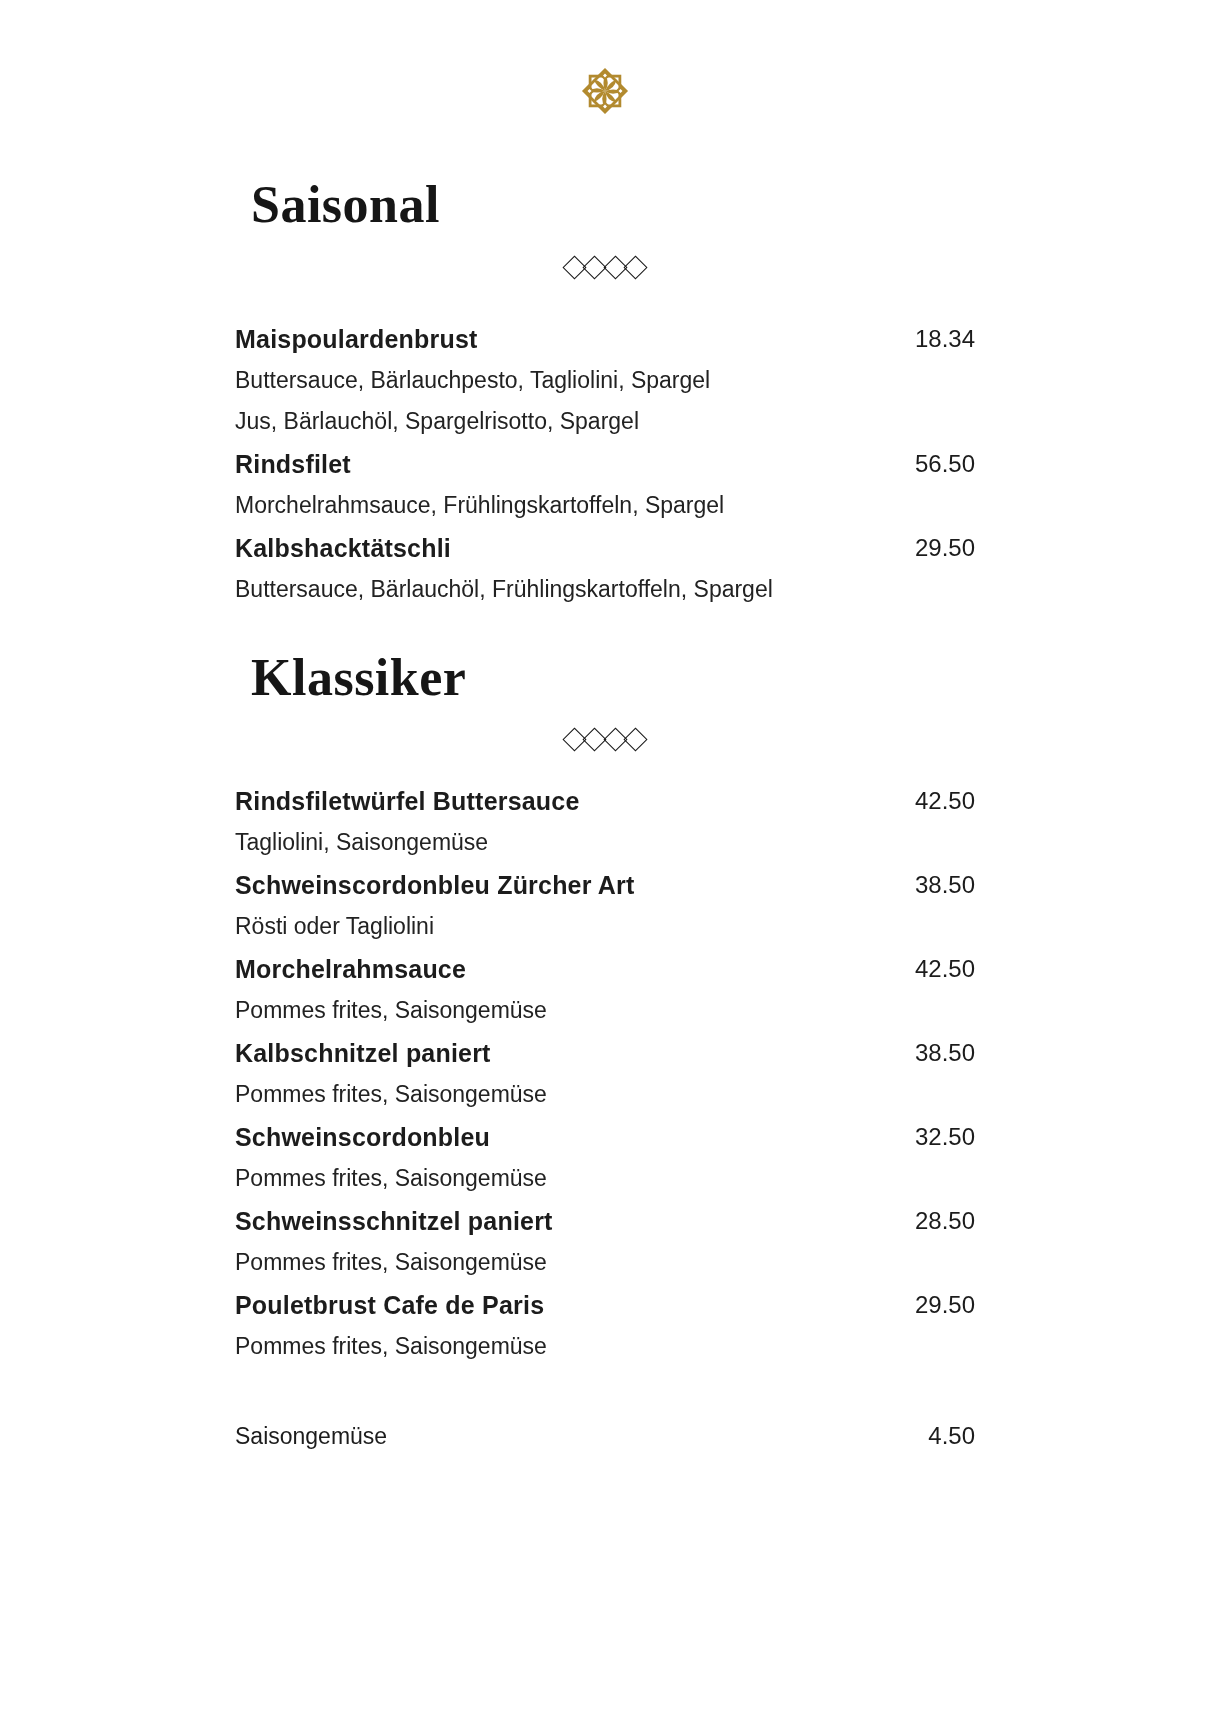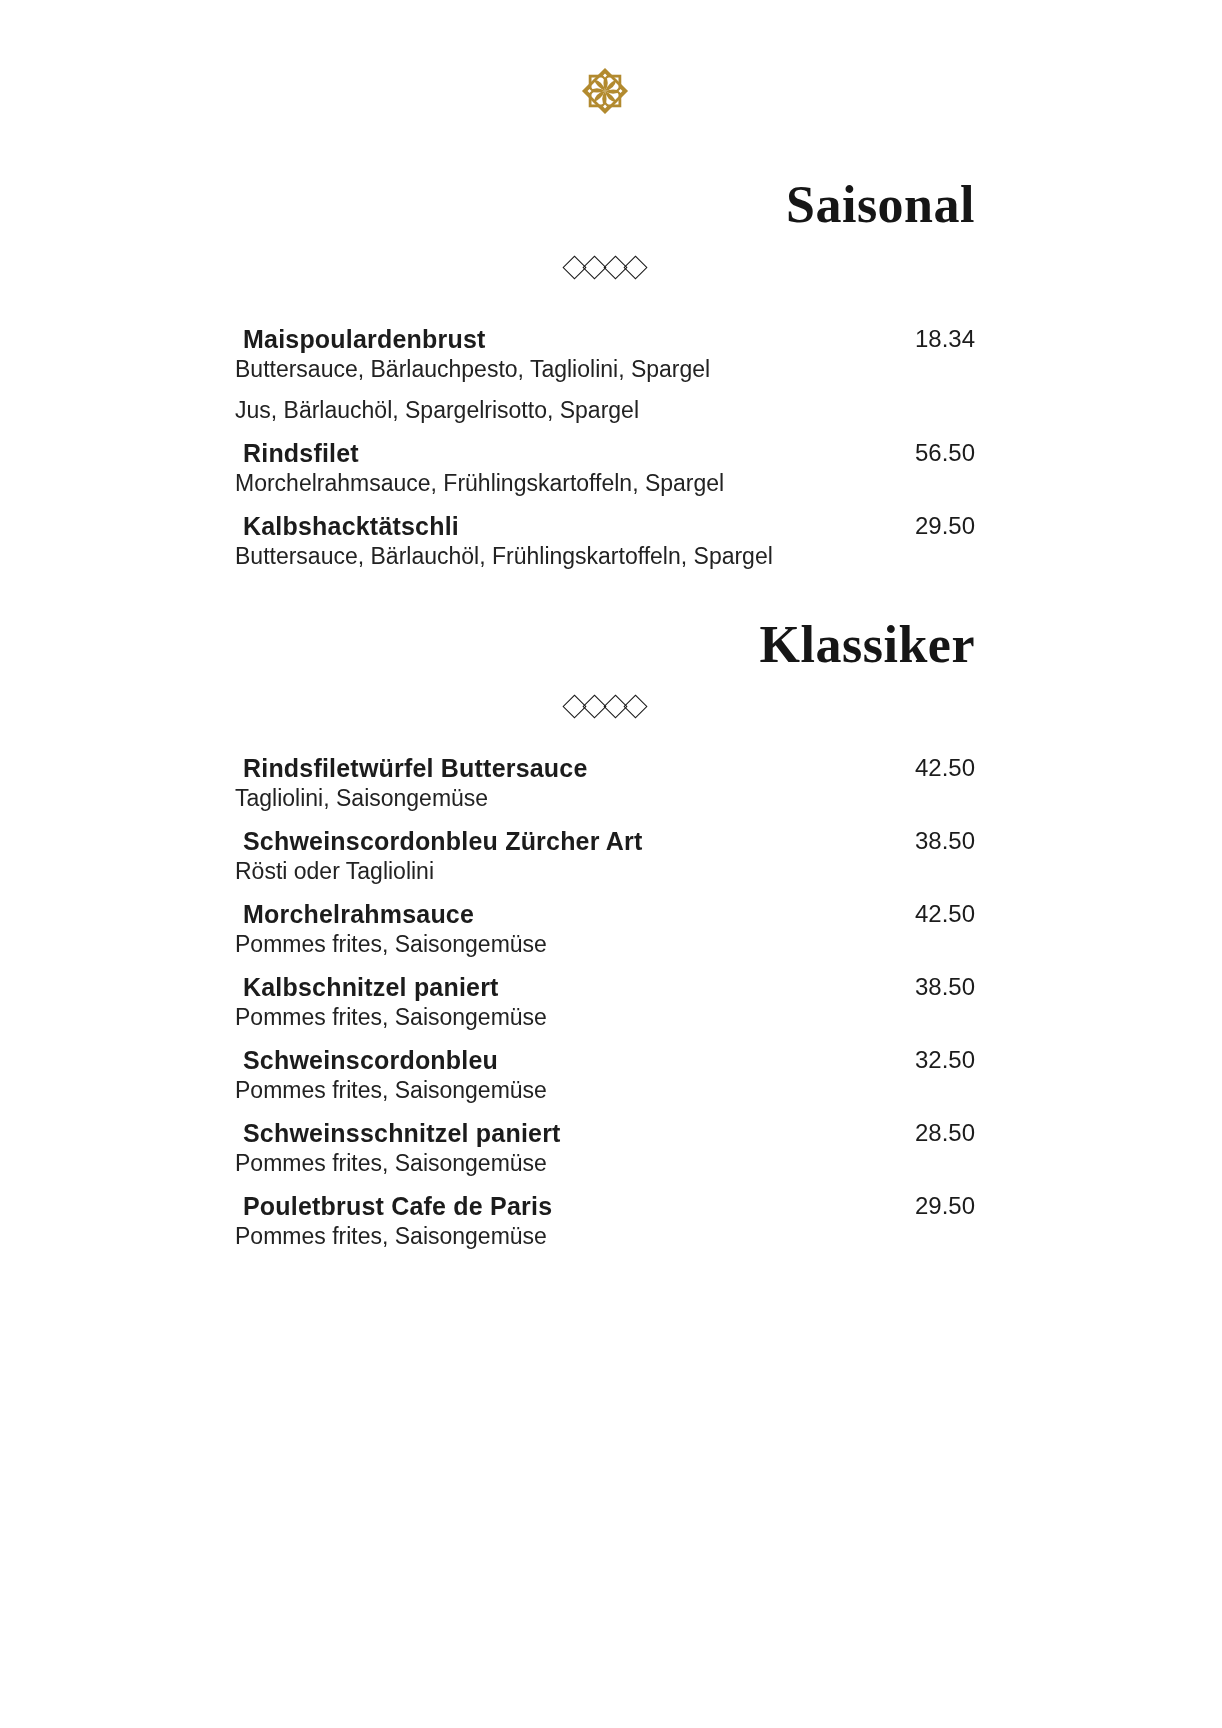--- a/index.html
+++ b/index.html
@@ -28,24 +28,24 @@
   }
   .logo-wrap svg {
     width: 62px;
     height: 62px;
   }
   .section-title {
     font-family: "Liberation Serif", "DejaVu Serif", serif;
     font-weight: 700;
     font-size: 52px;
     line-height: 1.05;
-    text-align: right;
+    text-align: left;
     letter-spacing: 0.5px;
     color: #161616;
-    margin: 0;
+    margin: 16px;
   }
   .title-saisonal { margin-top: 52px; }
   .title-klassiker { margin-top: 48px; }
   .diamond-divider {
     display: flex;
     justify-content: center;
     align-items: center;
     margin-top: 26px;
   }
   .diamond {
@@ -62,40 +62,39 @@
   .items-klassiker {
     margin-top: 38px;
   }
   .item {
     margin-bottom: 14px;
   }
   .item-head {
     display: flex;
     justify-content: space-between;
     align-items: center;
-    margin-left: 8px;
   }
   .item-name {
     font-weight: 700;
     font-size: 25px;
     line-height: 30px;
     letter-spacing: 0.2px;
   }
   .item-price {
     font-weight: 400;
     font-size: 24px;
     line-height: 30px;
     white-space: nowrap;
     padding-left: 20px;
   }
   .item-desc {
     font-weight: 400;
     font-size: 23px;
     line-height: 27px;
-    margin-top: 2px;
+    margin-top: 13px;
     color: #222222;
   }
   .side-row {
     display: flex;
     justify-content: space-between;
     align-items: baseline;
     margin-top: 62px;
   }
   .side-name {
     font-weight: 400;
@@ -248,15 +247,19 @@
       <div class="item">
         <div class="item-head">
           <span class="item-name">Pouletbrust Cafe de Paris</span>
           <span class="item-price">29.50</span>
         </div>
         <div class="item-desc">Pommes frites, Saisongemüse</div>
       </div>
 
     </div>
 
+    <div class="side-row">
+      <span class="side-name">Saisongemüse</span>
+      <span class="side-price">4.50</span>
+    </div>
 
   </div>
 </div>
 
 </body></html>

